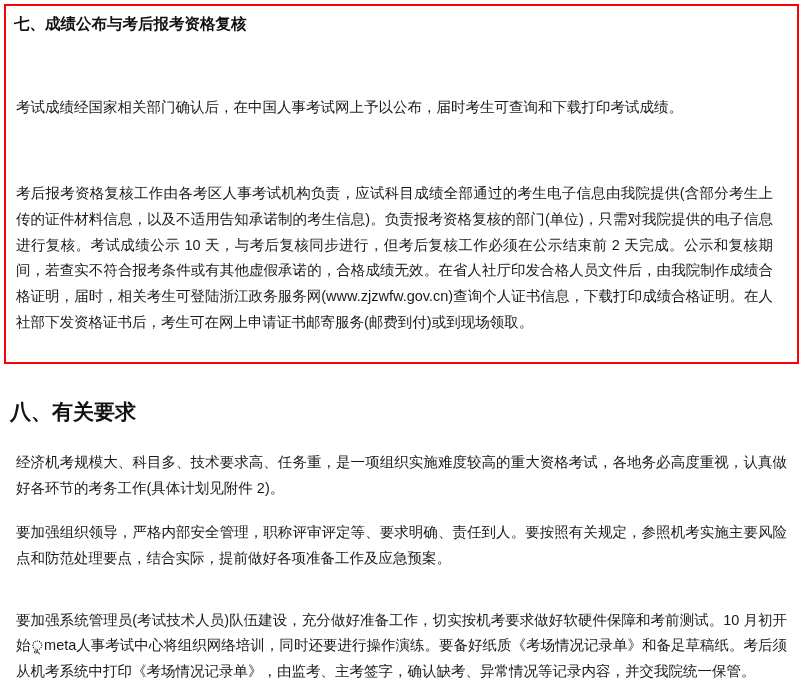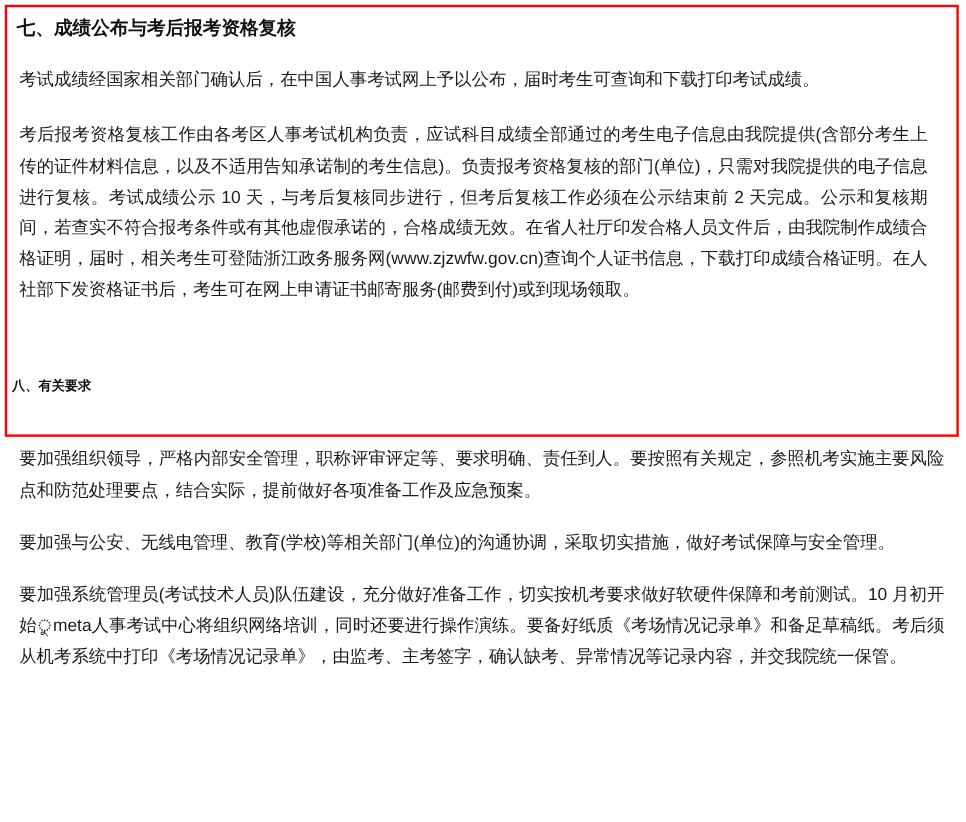--- a/index.html
+++ b/index.html
@@ -40,33 +40,33 @@
     margin: 0;
     padding: 0;
   }
   #heading-7 {
     padding-top: 10px;
     padding-left: 6px;
   }
   #heading-8 {
     padding-top: 16px;
     padding-left: 2px;
-    font-size: 11px;
-    font-family: Liberation Mono, monospace;
+    font-size: 21px;
   }
   .para {
     margin: 0;
     padding: 0 10px 0 8px;
     text-align: justify;
     text-justify: inter-ideograph;
     font-size: 14.5px;
     line-height: 1.78;
   }
   .boxed .para {
     padding-right: 24px;
+    margin-top: 40px;
   }
   .sp-16 { height: 16px; }
   .sp-18 { height: 18px; }
   .sp-20 { height: 20px; }
   .after-box {
     padding-top: 8px;
   }
 </style>
 </head>
 <body>
@@ -81,21 +81,21 @@
     <p class="para">考试成绩经国家相关部门确认后，在中国人事考试网上予以公布，届时考生可查询和下载打印考试成绩。</p>
     <div class="sp-20"></div>
     <p class="para">考后报考资格复核工作由各考区人事考试机构负责，应试科目成绩全部通过的考生电子信息由我院提供(含部分考生上传的证件材料信息，以及不适用告知承诺制的考生信息)。负责报考资格复核的部门(单位)，只需对我院提供的电子信息进行复核。考试成绩公示 10 天，与考后复核同步进行，但考后复核工作必须在公示结束前 2 天完成。公示和复核期间，若查实不符合报考条件或有其他虚假承诺的，合格成绩无效。在省人社厅印发合格人员文件后，由我院制作成绩合格证明，届时，相关考生可登陆浙江政务服务网(www.zjzwfw.gov.cn)查询个人证书信息，下载打印成绩合格证明。在人社部下发资格证书后，考生可在网上申请证书邮寄服务(邮费到付)或到现场领取。</p>
     <div class="sp-18"></div>
   </div>
 
   <div class="after-box">
     <div class="sp-16"></div>
     <div class="section-heading" id="heading-8">八、有关要求</div>
     <div class="sp-20"></div>
+    <p class="para">经济机考规模大、科目多、技术要求高、任务重，是一项组织实施难度较高的重大资格考试，各地务必高度重视，认真做好各环节的考务工作(具体计划见附件 2)。</p>
     <div class="sp-18"></div>
     <p class="para">要加强组织领导，严格内部安全管理，职称评审评定等、要求明确、责任到人。要按照有关规定，参照机考实施主要风险点和防范处理要点，结合实际，提前做好各项准备工作及应急预案。</p>
     <div class="sp-18"></div>
-    <p class="para">要加强与公安、无线电管理、教育(学校)等相关部门(单位)的沟通协调，采取切实措施，做好考试保障与安全管理。</p>
     <div class="sp-18"></div>
     <p class="para">要加强系统管理员(考试技术人员)队伍建设，充分做好准备工作，切实按机考要求做好软硬件保障和考前测试。10 月初开始ুmeta人事考试中心将组织网络培训，同时还要进行操作演练。要备好纸质《考场情况记录单》和备足草稿纸。考后须从机考系统中打印《考场情况记录单》，由监考、主考签字，确认缺考、异常情况等记录内容，并交我院统一保管。</p>
   </div>
 
 </div>
 
 </body></html>

